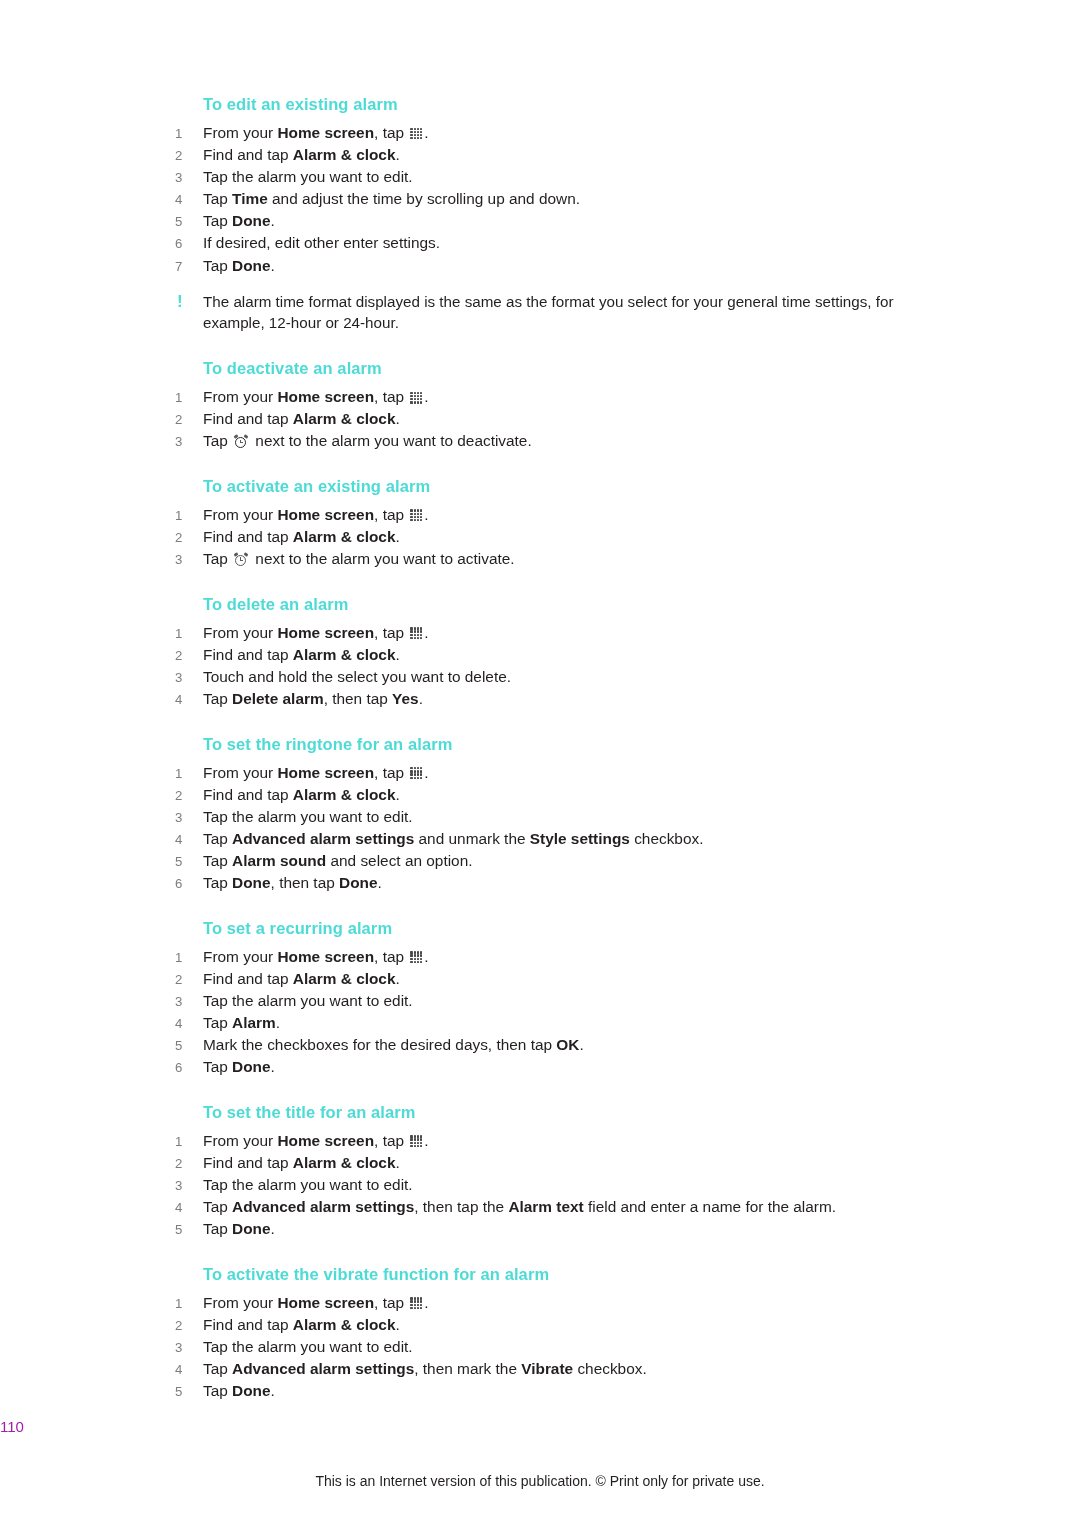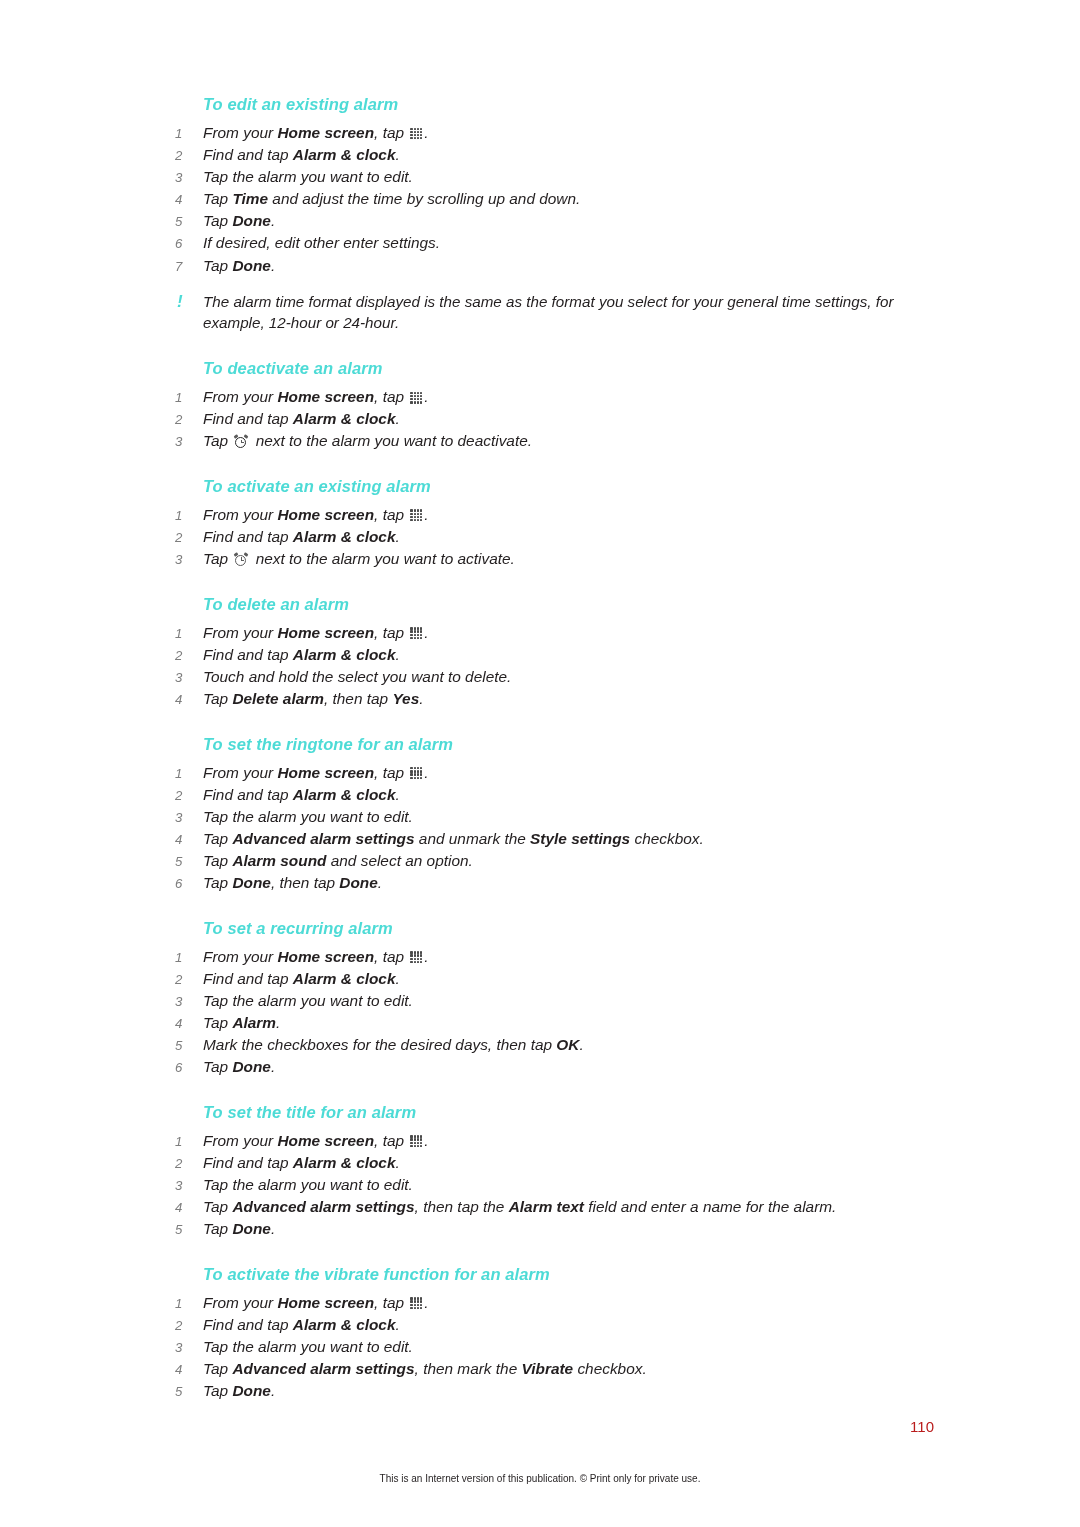--- a/index.html
+++ b/index.html
@@ -19,21 +19,20 @@
     position: absolute;
     left: 0; top: 0;
     width: 1080px;
     height: 1527px;
   }
   .content {
     position: absolute;
     left: 175px;
     top: 95px;
     width: 740px;
-    font-style: italic;
   }
   h2.section-title {
     color: #4ddbd6;
     font-size: 16.5px;
     font-weight: bold;
     margin: 0 0 9px 28px;
     letter-spacing: 0.1px;
   }
   .section {
     margin-bottom: 24px;
@@ -130,31 +129,31 @@
     background: #5b5b5b;
   }
   .icon-clock .hand-h { left: 6.2px; top: 5.2px; width: 1.2px; height: 3.4px; }
   .icon-clock .hand-m { left: 6.4px; top: 7.4px; width: 3px; height: 1.2px; }
 
   .page-number {
     position: absolute;
     top: 1418px;
     left: 0;
     width: 934px;
-    text-align: right;
+    text-align: left;
     font-size: 15px;
-    color: #b91c1c;
+    color: #a21caf;
   }
   .footer {
     position: absolute;
     top: 1473px;
     left: 0;
     width: 1080px;
     text-align: center;
-    font-size: 10px;
+    font-size: 14px;
     color: #231f20;
   }
 </style>
 </head>
 <body>
 
 <div class="page">
   <div class="content" id="sections-root">
       <div class="section">
         <h2 class="section-title">To edit an existing alarm</h2>

